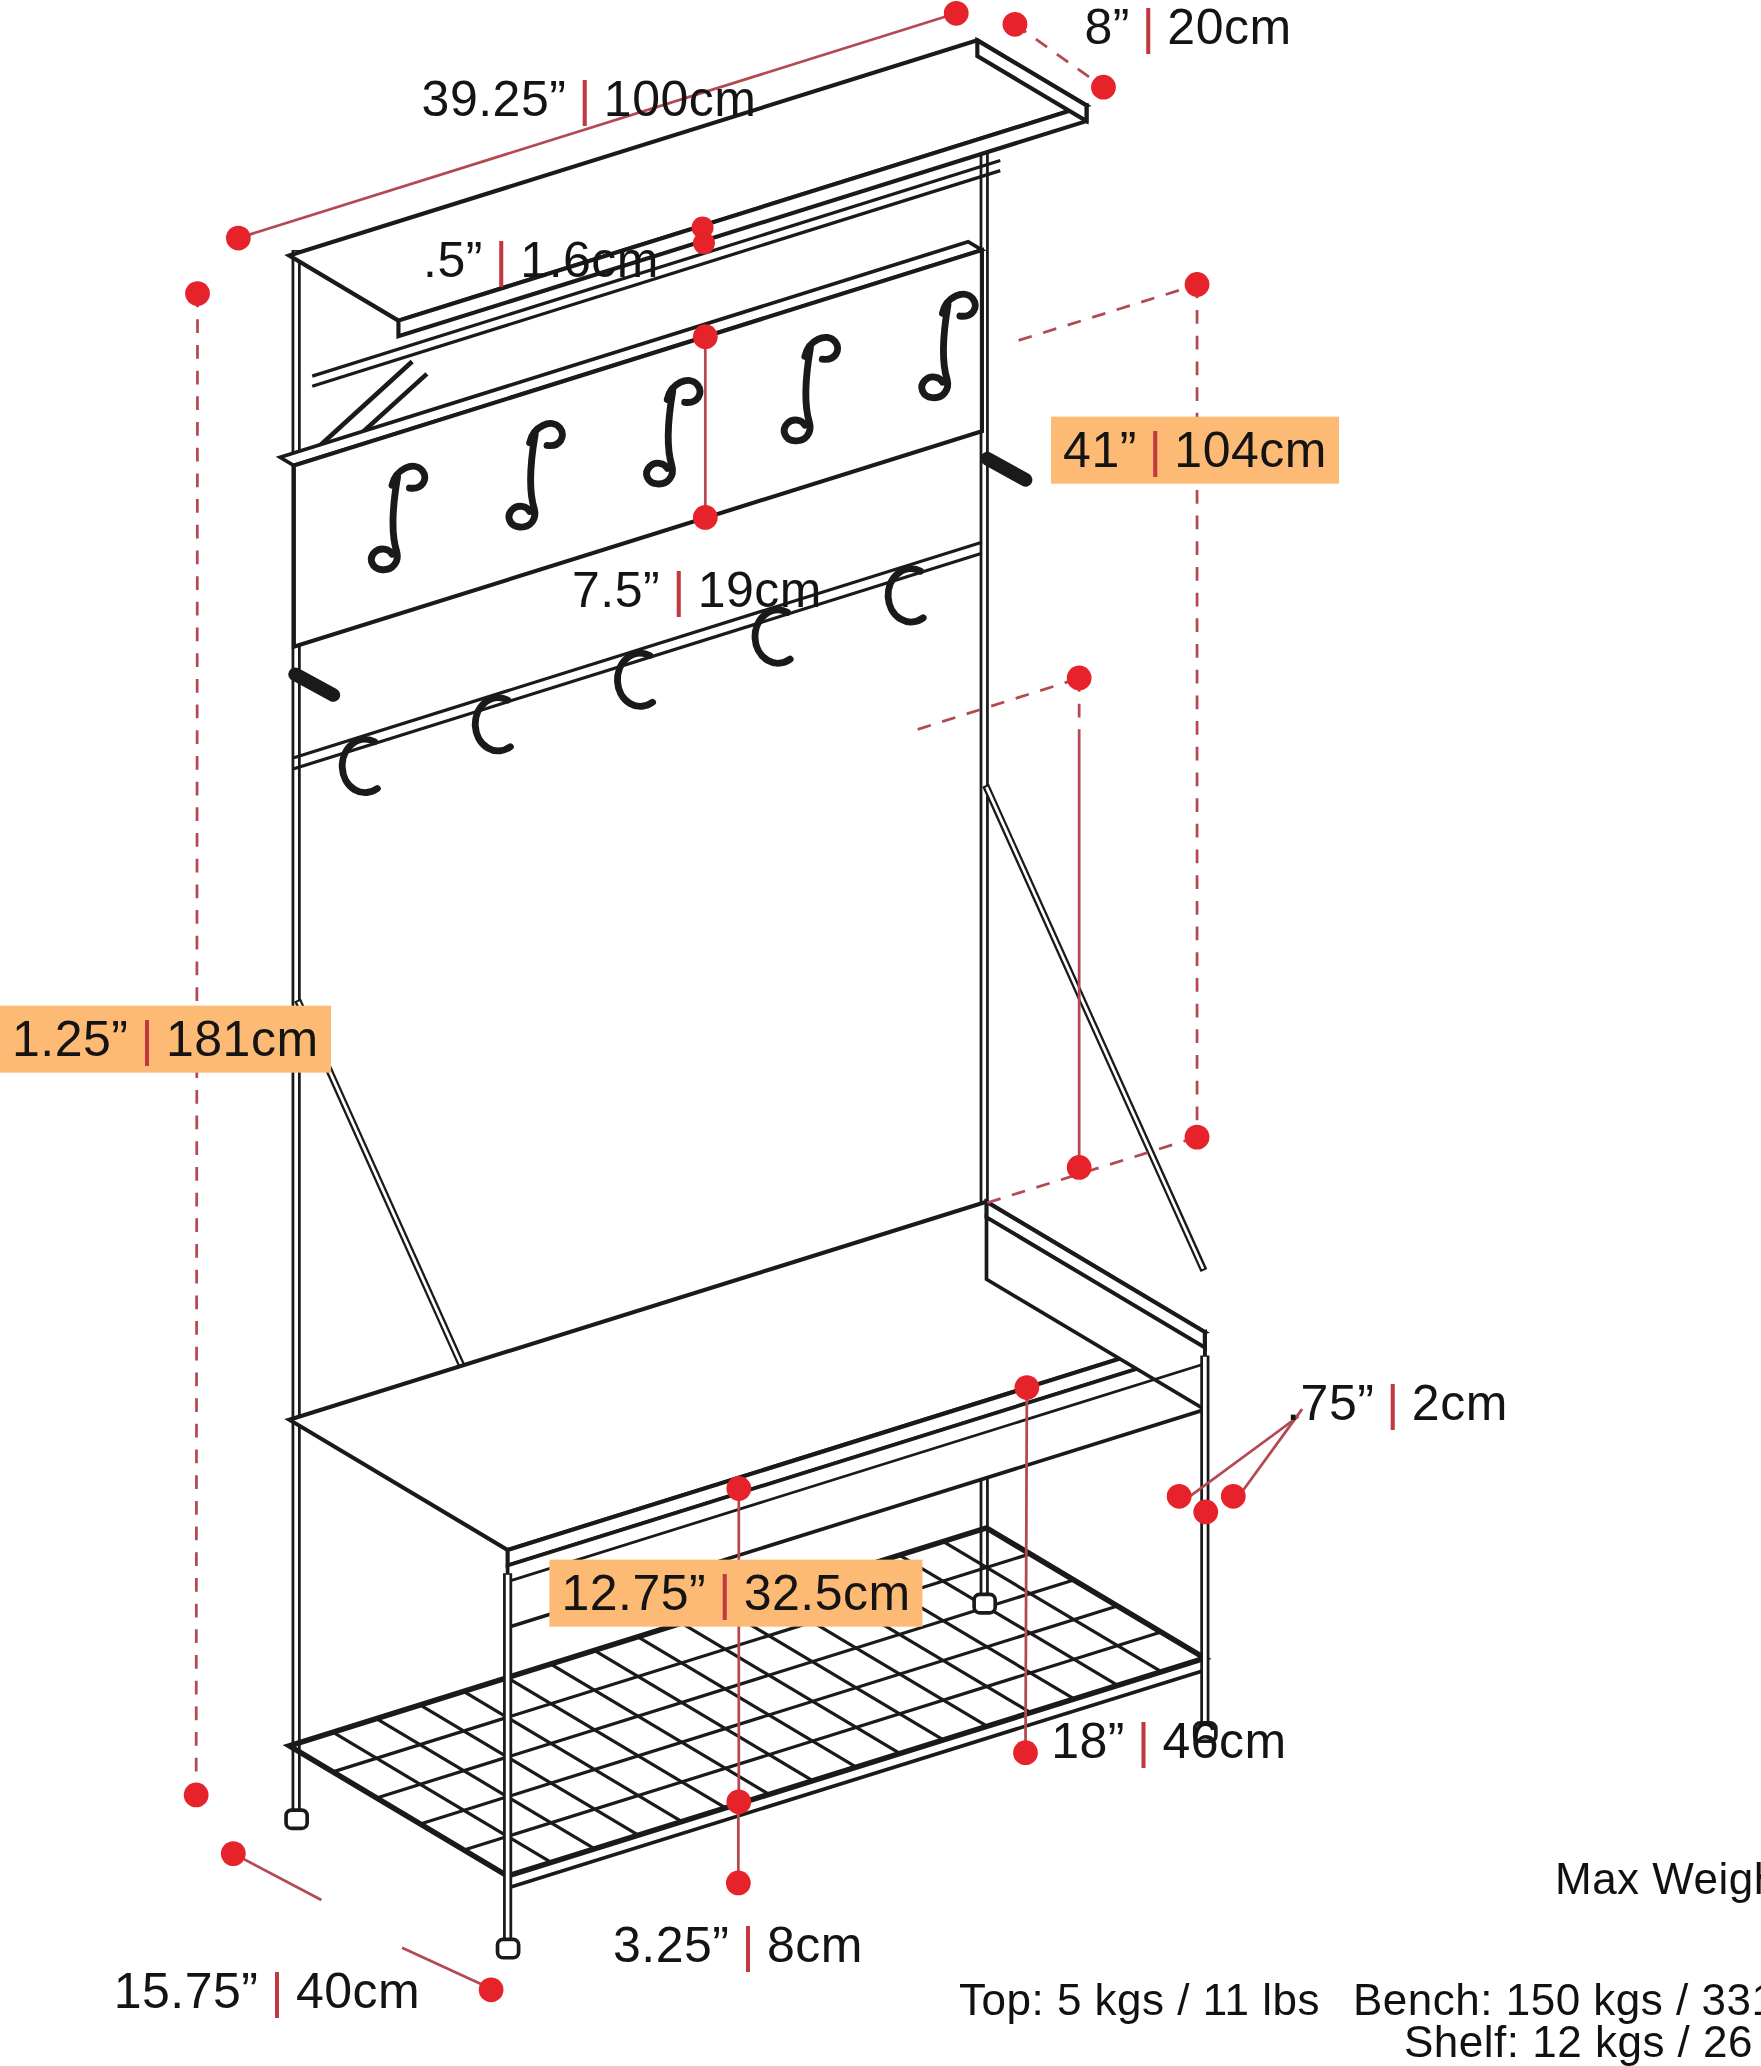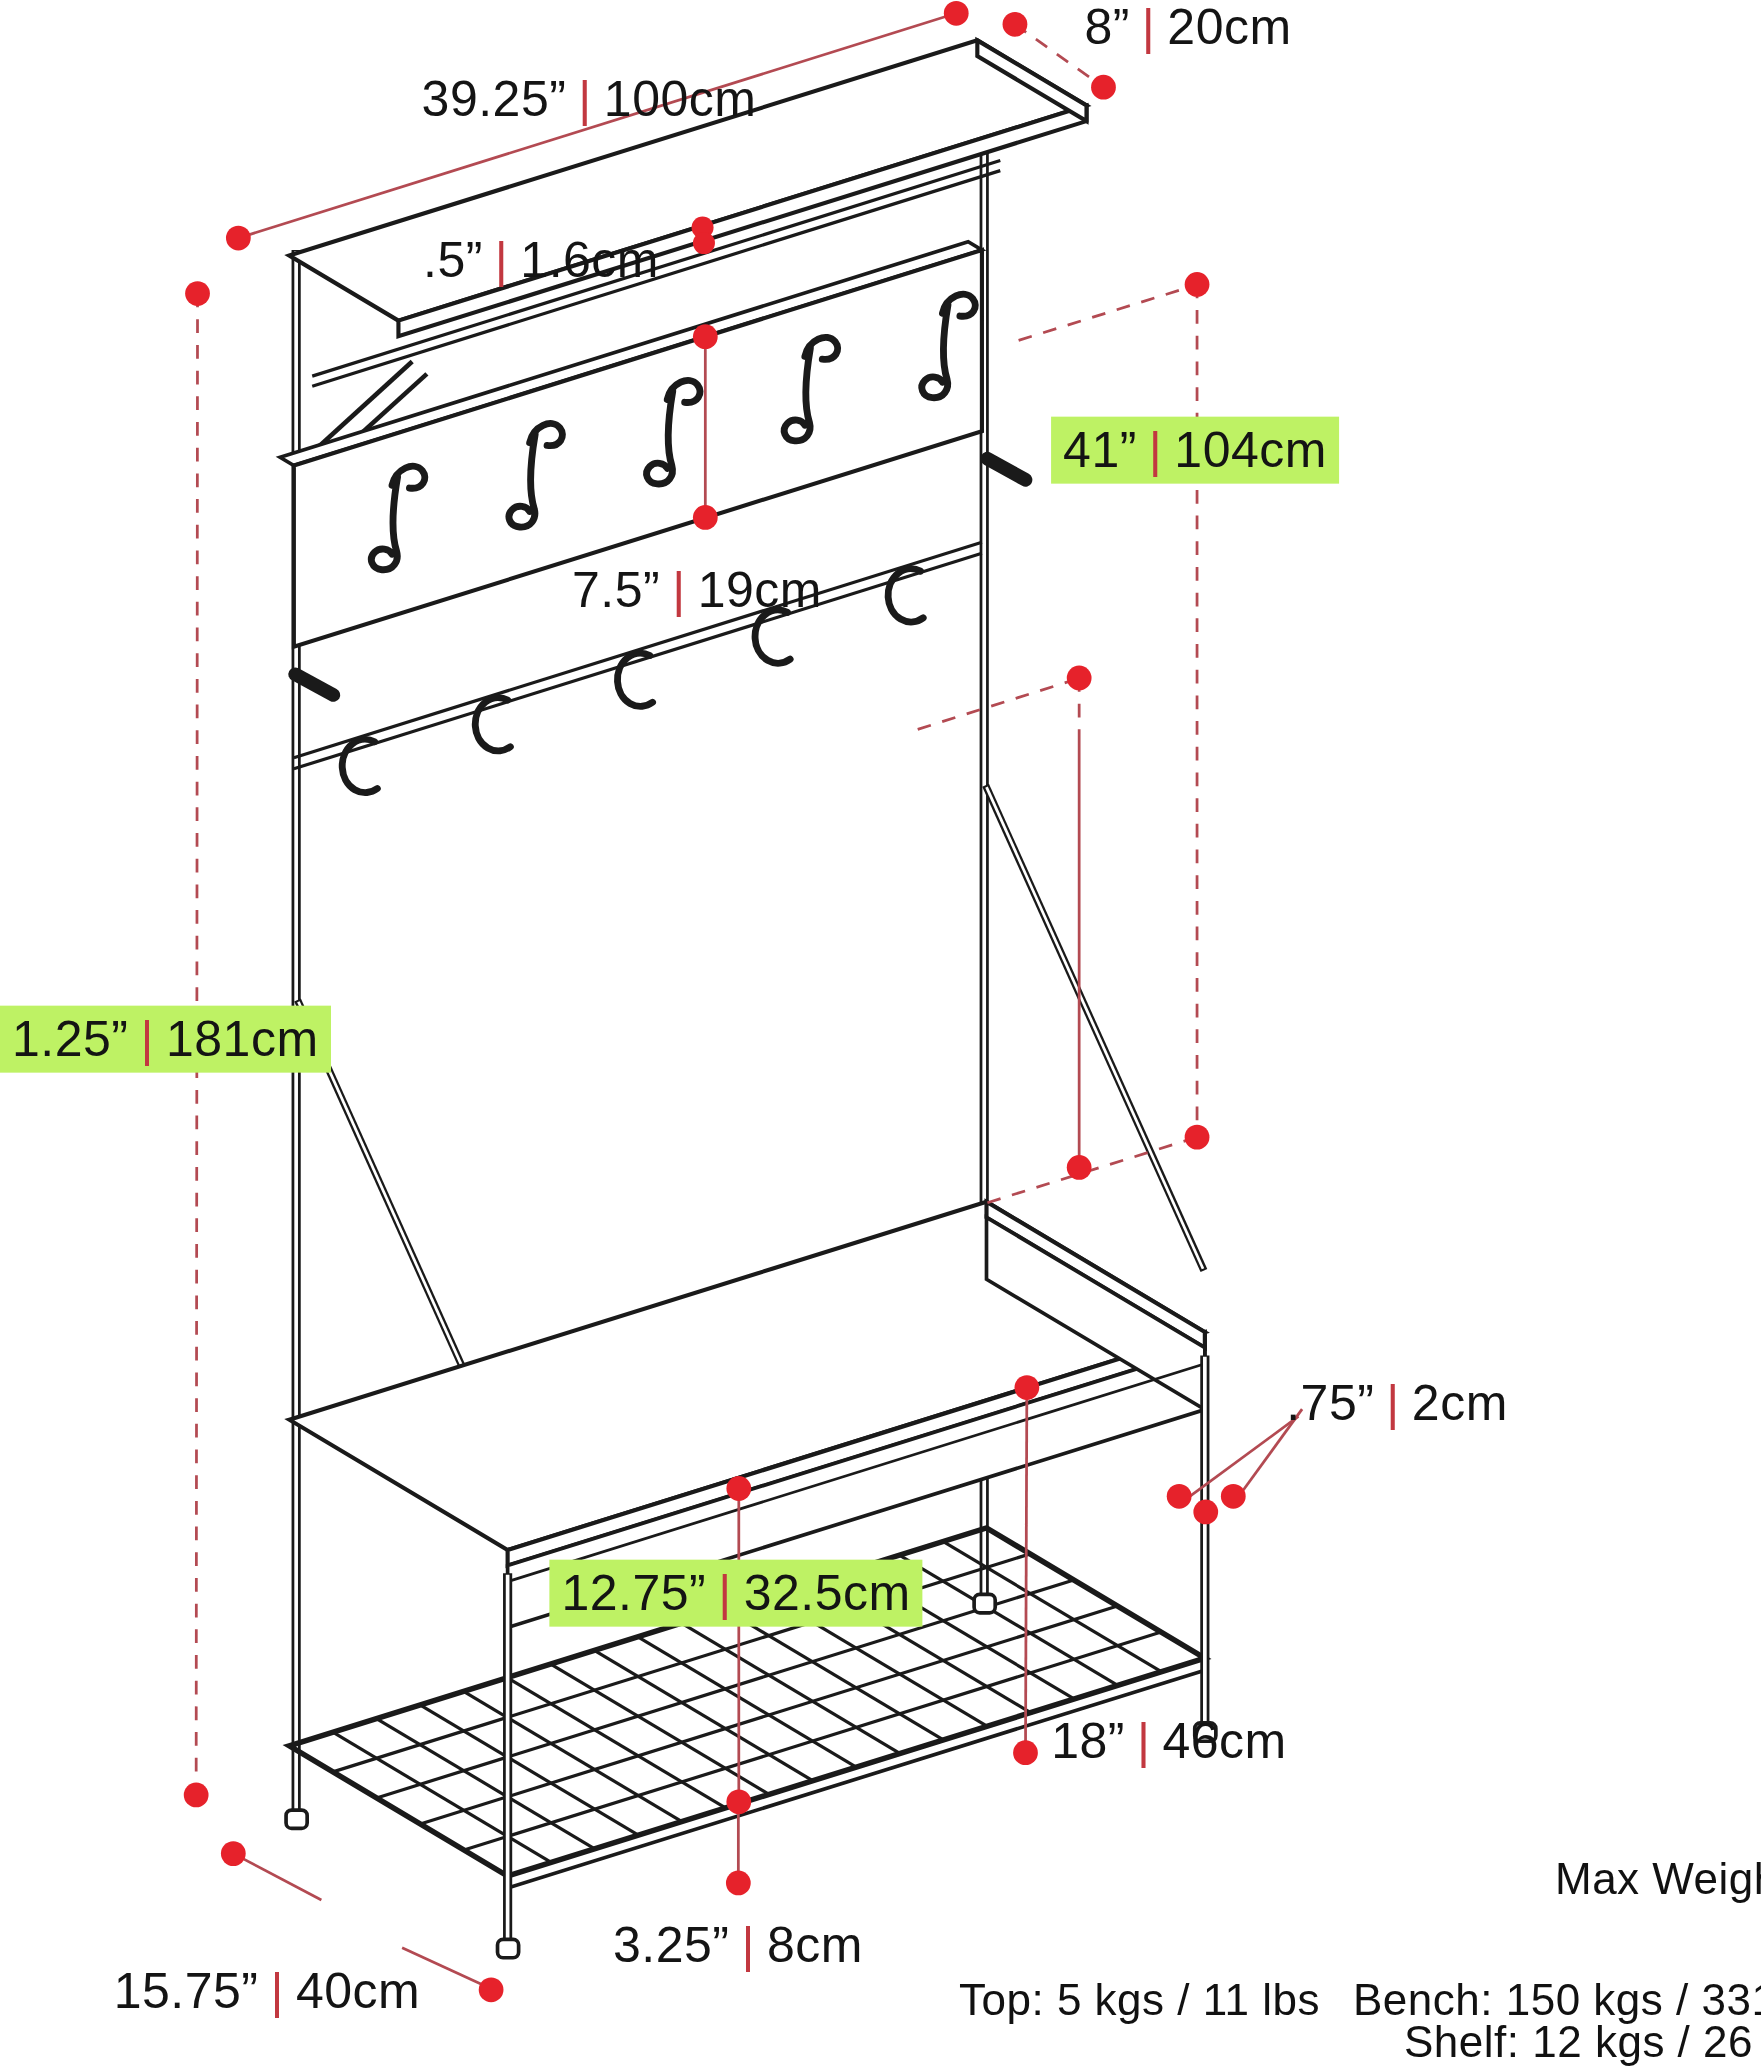--- a/index.html
+++ b/index.html
@@ -8,21 +8,21 @@
     background:#ffffff;font-family:"Liberation Sans", sans-serif;
   }
   #stage{position:absolute;inset:0;}
   svg#art{position:absolute;left:0;top:0;width:1762px;height:2066px;}
   .dim-label{
     position:absolute;white-space:nowrap;color:#141414;
     font-size:50px;letter-spacing:0.5px;line-height:1.15;
     transform:translate(-50%,-50%);
   }
   .dim-label.left-anchor{transform:translate(0,-50%);margin-top:24px;}
-  .dim-label.bg{background:#bef264;padding:4.6px 12px;}
+  .dim-label.bg{background:#fdba74;padding:4.6px 12px;}
   .dim-label .sep{color:#c23840;margin:0 12px;font-weight:400;}
   .weight-text{
     position:absolute;white-space:nowrap;color:#111111;
     font-size:44px;letter-spacing:0.5px;transform:translate(0,-50%);
   }
   .ink{stroke:#1a1a1a;fill:none;}
   .ink-fill{stroke:#1a1a1a;fill:#ffffff;}
   .redline{stroke:#b34a52;stroke-width:6;fill:none;}
   .reddash{stroke:#b34a52;stroke-width:6;fill:none;stroke-dasharray:30 26;}
   .reddot{fill:#e6222b;stroke:none;}

